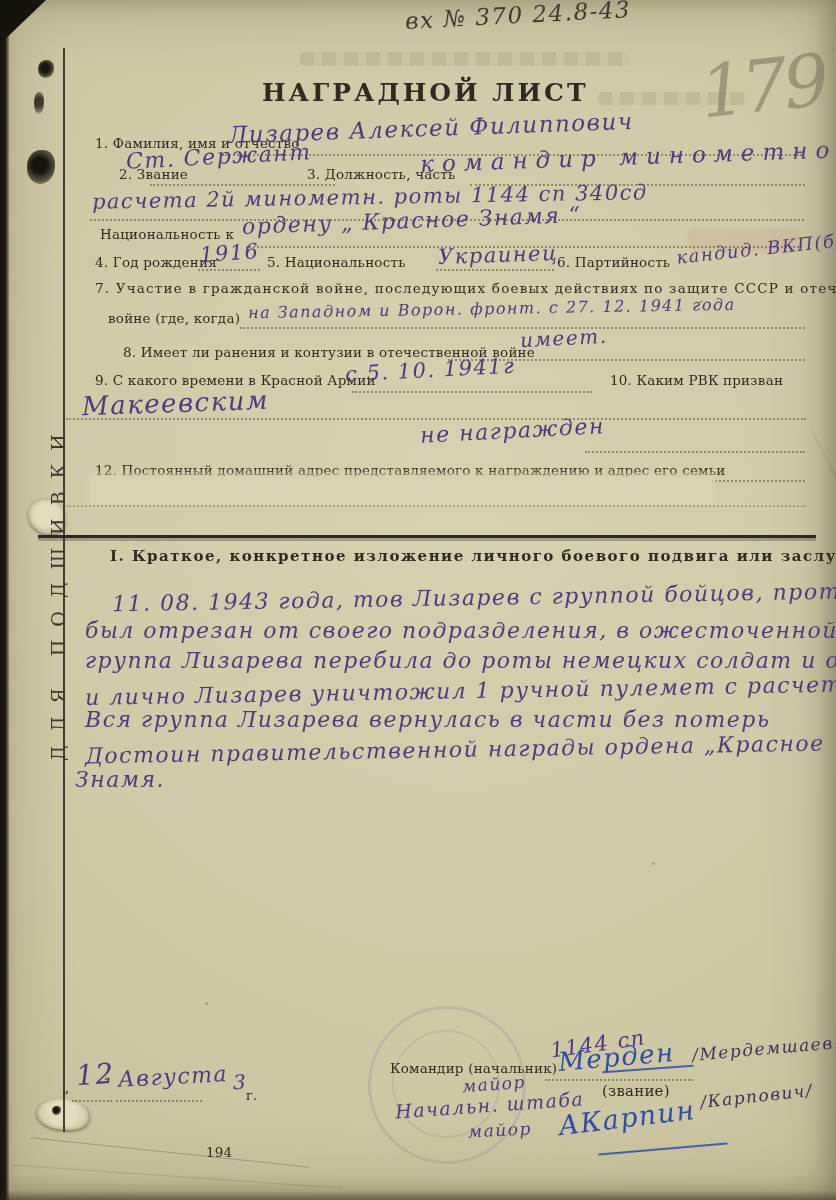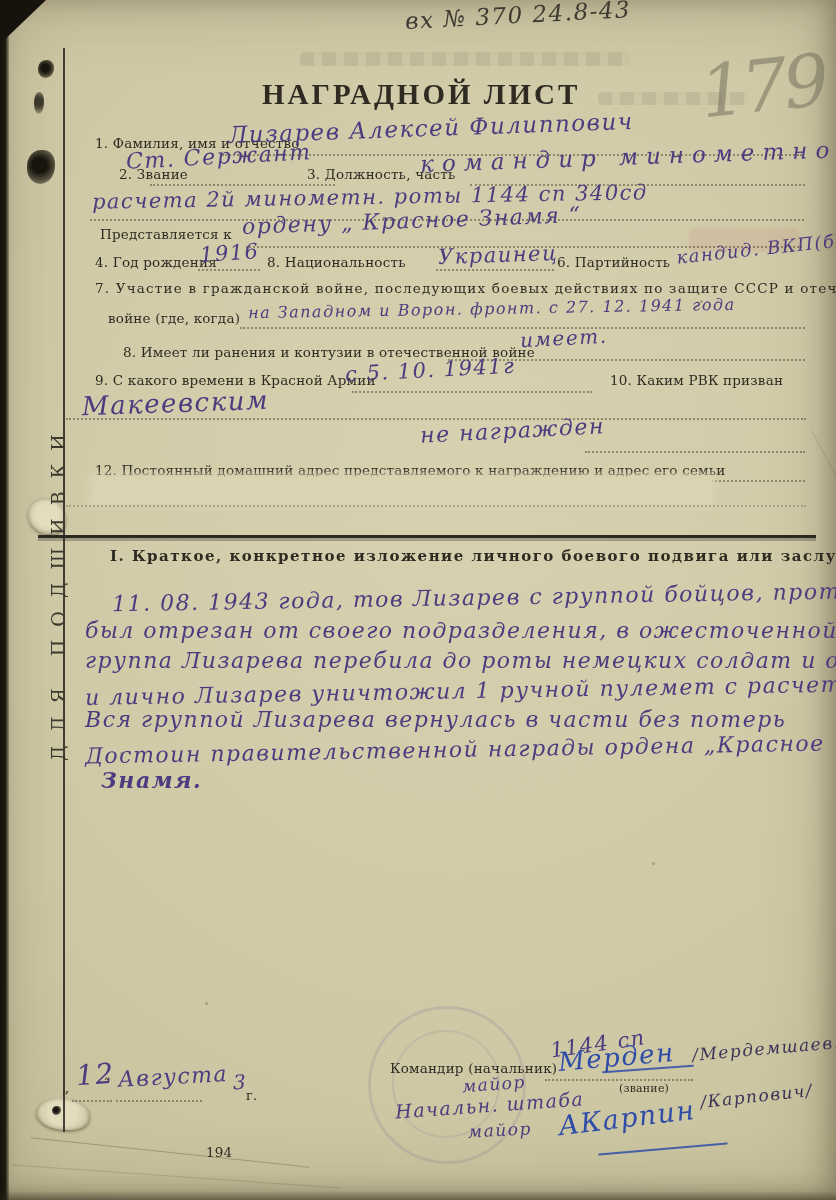--- a/index.html
+++ b/index.html
@@ -67,44 +67,44 @@
   <div class="abs fleck" style="left:205px;top:1002px;"></div>
 
   <div class="abs smudge" style="left:300px;top:52px;width:330px;height:14px;"></div>
   <div class="abs smudge" style="left:598px;top:92px;width:150px;height:13px;"></div>
   <div class="abs smudge-pink" style="left:688px;top:228px;width:112px;height:24px;"></div>
 
   <div class="abs rule-v" style="left:63px;top:48px;height:1084px;"></div>
   <div class="abs spine">ДЛЯ ПОДШИВКИ</div>
 
   <span class="abs hw" style="left:405px;top:2px;font-size:23px;color:#3e3a31;transform:rotate(-3deg);">вх № 370 24.8-43</span>
-  <span class="abs print bold" style="left:262px;top:78px;font-size:29px;letter-spacing:3px;font-family:Liberation Serif, serif;">НАГРАДНОЙ ЛИСТ</span>
+  <span class="abs print bold" style="left:262px;top:78px;font-size:25px;letter-spacing:3px;">НАГРАДНОЙ ЛИСТ</span>
   <span class="abs hw pencil" style="left:700px;top:44px;font-size:72px;opacity:.55;transform:rotate(-6deg);letter-spacing:-4px;">179</span>
 
   <span class="abs print" style="left:95px;top:135px;">1. Фамилия, имя и отчество</span>
   <div class="abs dots" style="left:222px;top:152px;width:580px;"></div>
   <span class="abs hw" style="left:228px;top:115px;font-size:23px;transform:rotate(-2deg);">Лизарев Алексей Филиппович</span>
 
   <span class="abs print" style="left:95px;top:166px;margin-left:24px;">2. Звание</span>
   <div class="abs dots" style="left:150px;top:182px;width:185px;"></div>
   <span class="abs hw" style="left:126px;top:144px;font-size:22px;transform:rotate(-3deg);">Ст. Сержант</span>
   <span class="abs print" style="left:307px;top:166px;">3. Должность, часть</span>
   <div class="abs dots" style="left:470px;top:182px;width:335px;"></div>
   <span class="abs hw" style="left:420px;top:143px;font-size:23px;letter-spacing:8px;transform:rotate(-2deg);">командир минометного</span>
   <span class="abs hw" style="left:92px;top:185px;font-size:21px;transform:rotate(-1deg);">расчета 2й минометн. роты 1144 сп 340сд</span>
   <div class="abs dots" style="left:90px;top:217px;width:714px;"></div>
 
-  <span class="abs print" style="left:100px;top:226px;">Представляется к</span>
+  <span class="abs print" style="left:100px;top:226px;">Национальность к</span>
   <div class="abs dots" style="left:246px;top:244px;width:556px;"></div>
   <span class="abs hw" style="left:242px;top:208px;font-size:22px;transform:rotate(-2deg);">ордену „ Красное Знамя “</span>
 
   <span class="abs print" style="left:95px;top:254px;">4. Год рождения</span>
   <span class="abs hw" style="left:200px;top:241px;font-size:21px;transform:rotate(-4deg);">1916</span>
   <div class="abs dots" style="left:198px;top:267px;width:62px;"></div>
-  <span class="abs print" style="left:267px;top:254px;">8. Национальность</span>
+  <span class="abs print" style="left:267px;top:254px;">5. Национальность</span>
   <span class="abs hw" style="left:438px;top:243px;font-size:21px;transform:rotate(-2deg);">Украинец</span>
   <div class="abs dots" style="left:436px;top:267px;width:118px;"></div>
   <span class="abs print" style="left:557px;top:254px;">6. Партийность</span>
   <span class="abs hw" style="left:676px;top:238px;font-size:18px;transform:rotate(-6deg);">кандид. ВКП(б)</span>
 
   <span class="abs print" style="left:95px;top:280px;letter-spacing:1.2px;">7. Участие в гражданской войне, последующих боевых действиях по защите СССР и отечественной</span>
   <span class="abs print" style="left:108px;top:310px;text-align:center;">войне (где, когда)</span>
   <span class="abs hw" style="left:248px;top:299px;font-size:16px;transform:rotate(-1deg);">на Западном и Ворон. фронт.  с 27. 12. 1941 года</span>
   <div class="abs dots" style="left:240px;top:325px;width:565px;"></div>
 
@@ -127,44 +127,44 @@
   <div class="abs" style="left:92px;top:477px;width:620px;height:27px;background:#d9d3b2;box-shadow:0 0 6px 3px rgba(217,211,178,.9);"></div>
   <div class="abs dots" style="left:66px;top:503px;width:740px;opacity:.6;"></div>
 
   <div class="abs divider" style="left:38px;top:535px;width:778px;"></div>
   <span class="abs print bold" style="left:110px;top:547px;font-size:15px;letter-spacing:1.5px;">I. Краткое, конкретное изложение личного боевого подвига или заслуг</span>
 
   <span class="abs hw" style="left:112px;top:584px;font-size:22px;transform:rotate(-1deg);">11. 08. 1943 года, тов Лизарев с группой бойцов, противником</span>
   <span class="abs hw" style="left:85px;top:618px;font-size:22px;">был отрезан от своего подразделения, в ожесточенной битве</span>
   <span class="abs hw" style="left:85px;top:648px;font-size:22px;">группа Лизарева перебила до роты немецких солдат и офицеров</span>
   <span class="abs hw" style="left:85px;top:678px;font-size:22px;transform:rotate(-1deg);">и лично Лизарев уничтожил 1 ручной пулемет с расчетом</span>
-  <span class="abs hw" style="left:85px;top:707px;font-size:22px;">Вся группой Лизарева вернулась в части без потерь</span>
+  <span class="abs hw" style="left:85px;top:707px;font-size:22px;">Вся группа Лизарева вернулась в части без потерь</span>
   <span class="abs hw" style="left:85px;top:737px;font-size:22px;transform:rotate(-1deg);">Достоин правительственной награды ордена „Красное</span>
-  <span class="abs hw" style="left:101px;top:767px;font-size:22px;font-weight:bold;">Знамя.</span>
+  <span class="abs hw" style="left:75px;top:767px;font-size:22px;">Знамя.</span>
 
   <div class="abs stamp-ring" style="left:368px;top:1006px;width:152px;height:152px;"></div>
   <div class="abs stamp-ring inner" style="left:392px;top:1030px;width:104px;height:104px;"></div>
 
   <span class="abs print" style="left:62px;top:1080px;font-size:14px;">„</span>
   <span class="abs hw" style="left:76px;top:1058px;font-size:28px;transform:rotate(-4deg);">12</span>
   <span class="abs print" style="left:104px;top:1076px;font-size:11px;">“</span>
   <div class="abs dots" style="left:72px;top:1098px;width:40px;"></div>
   <span class="abs hw" style="left:118px;top:1064px;font-size:22px;transform:rotate(-3deg);">Августа</span>
   <div class="abs dots" style="left:116px;top:1098px;width:86px;"></div>
   <span class="abs print" style="left:206px;top:1144px;">194</span>
   <span class="abs hw" style="left:233px;top:1070px;font-size:20px;transform:rotate(-2deg);">3</span>
   <span class="abs print" style="left:246px;top:1088px;font-size:13px;">г.</span>
 
   <span class="abs hw" style="left:550px;top:1032px;font-size:21px;transform:rotate(-8deg);">1144 сп</span>
   <span class="abs print" style="left:390px;top:1060px;">Командир (начальник)</span>
   <span class="abs hw" style="left:462px;top:1074px;font-size:17px;transform:rotate(-4deg);">майор</span>
   <div class="abs dots" style="left:545px;top:1077px;width:148px;"></div>
   <span class="abs hw blue" style="left:558px;top:1042px;font-size:26px;transform:rotate(-5deg);">Мерден</span>
   <div class="abs flourish" style="left:602px;top:1068px;width:92px;transform:rotate(-4deg);"></div>
-  <span class="abs print" style="left:619px;top:1082px;font-size:11px;">(звание)</span>
+  <span class="abs print" style="left:602px;top:1082px;font-size:15px;">(звание)</span>
   <span class="abs hw" style="left:692px;top:1038px;font-size:17px;color:#3b3358;transform:rotate(-5deg);">/Мердемшаев./</span>
 
   <span class="abs hw" style="left:395px;top:1094px;font-size:19px;transform:rotate(-4deg);">Начальн. штаба</span>
   <span class="abs hw" style="left:468px;top:1120px;font-size:17px;transform:rotate(-3deg);">майор</span>
   <span class="abs hw blue" style="left:558px;top:1102px;font-size:27px;transform:rotate(-7deg);">АКарпин</span>
   <div class="abs flourish" style="left:598px;top:1148px;width:130px;transform:rotate(-5deg);"></div>
   <span class="abs hw" style="left:700px;top:1086px;font-size:17px;color:#3b3358;transform:rotate(-6deg);">/Карпович/</span>
 
 </div>
 

